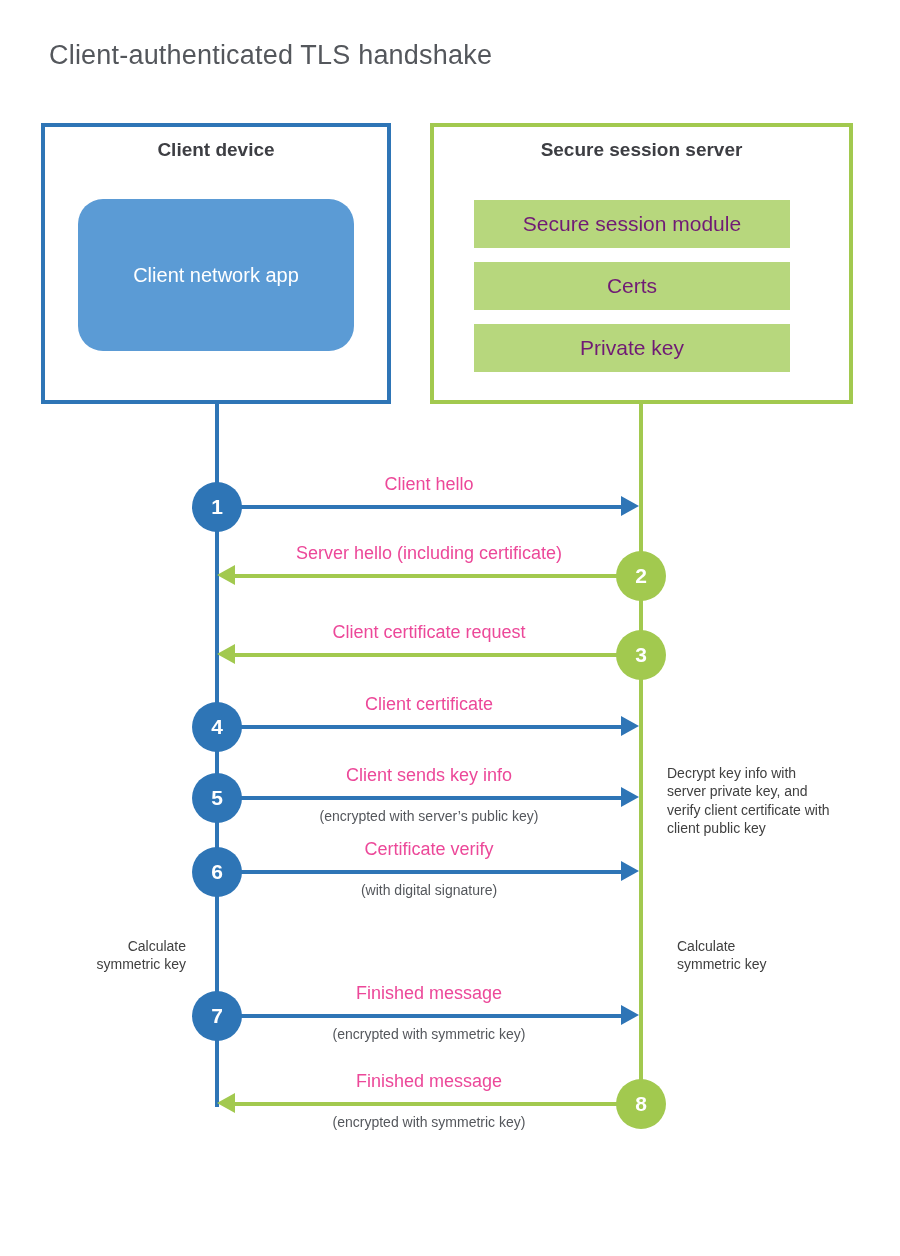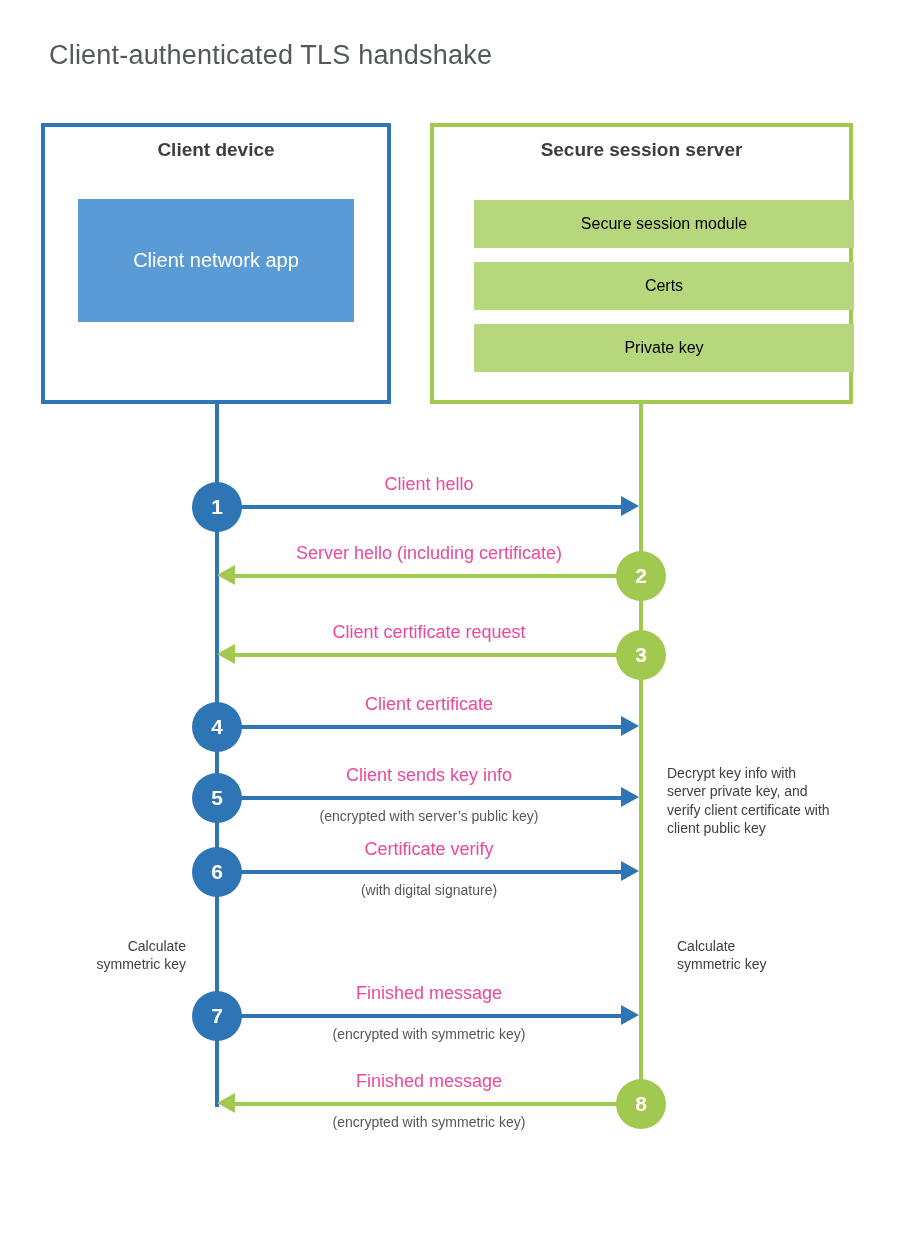--- a/index.html
+++ b/index.html
@@ -10,28 +10,28 @@
   .title {
     position:absolute; left:37px; top:28px; margin:12px;
     font-size:27px; font-weight:400; color:#54575c; letter-spacing:0.2px;
   }
   
   .entity { position:absolute; top:123px; height:281px; box-sizing:border-box; background:#fff; }
   .entity.client { left:41px;  width:350px; border:4px solid #2e75b6; }
   .entity.server { left:430px; width:423px; border:4px solid #a2c94f; }
   .entity-title { margin-top:12px; text-align:center; font-size:19px; font-weight:700; color:#3d3e43; }
   .client-app {
-    position:absolute; left:33px; top:72px; width:276px; height:123px;
+    position:absolute; left:33px; top:72px; width:276px; height:152px;
     background:#5b9bd5; color:#ffffff; font-size:20px; line-height:1.55;
-    display:flex; align-items:center; justify-content:center; text-align:center;
+    display:flex; align-items:center; justify-content:center; text-align:center;border-radius:25px;
   }
   .client-app span { display:block; max-width:190px; }
   .server-bar {
-    position:absolute; left:40px; width:380px; height:48px; background:#b7d77d;
-    color:#000000; font-size:16px; display:flex; align-items:center; justify-content:center;
+    position:absolute; left:40px; width:316px; height:48px; background:#b7d77d;
+    color:#701a75; font-size:21px; display:flex; align-items:center; justify-content:center;
   }
   .bar1 { top:73px; } .bar2 { top:135px; } .bar3 { top:197px; }
   
   .lifeline { position:absolute; width:4px; }
   .lifeline.blue  { left:215px; top:404px; height:703px; background:#2e75b6; }
   .lifeline.green { left:639px; top:404px; height:700px; background:#a2c94f; }
   
   .step { position:absolute; left:0; width:900px; height:0; }
   .msg-label {
     position:absolute; left:217px; width:424px; top:-33px;

